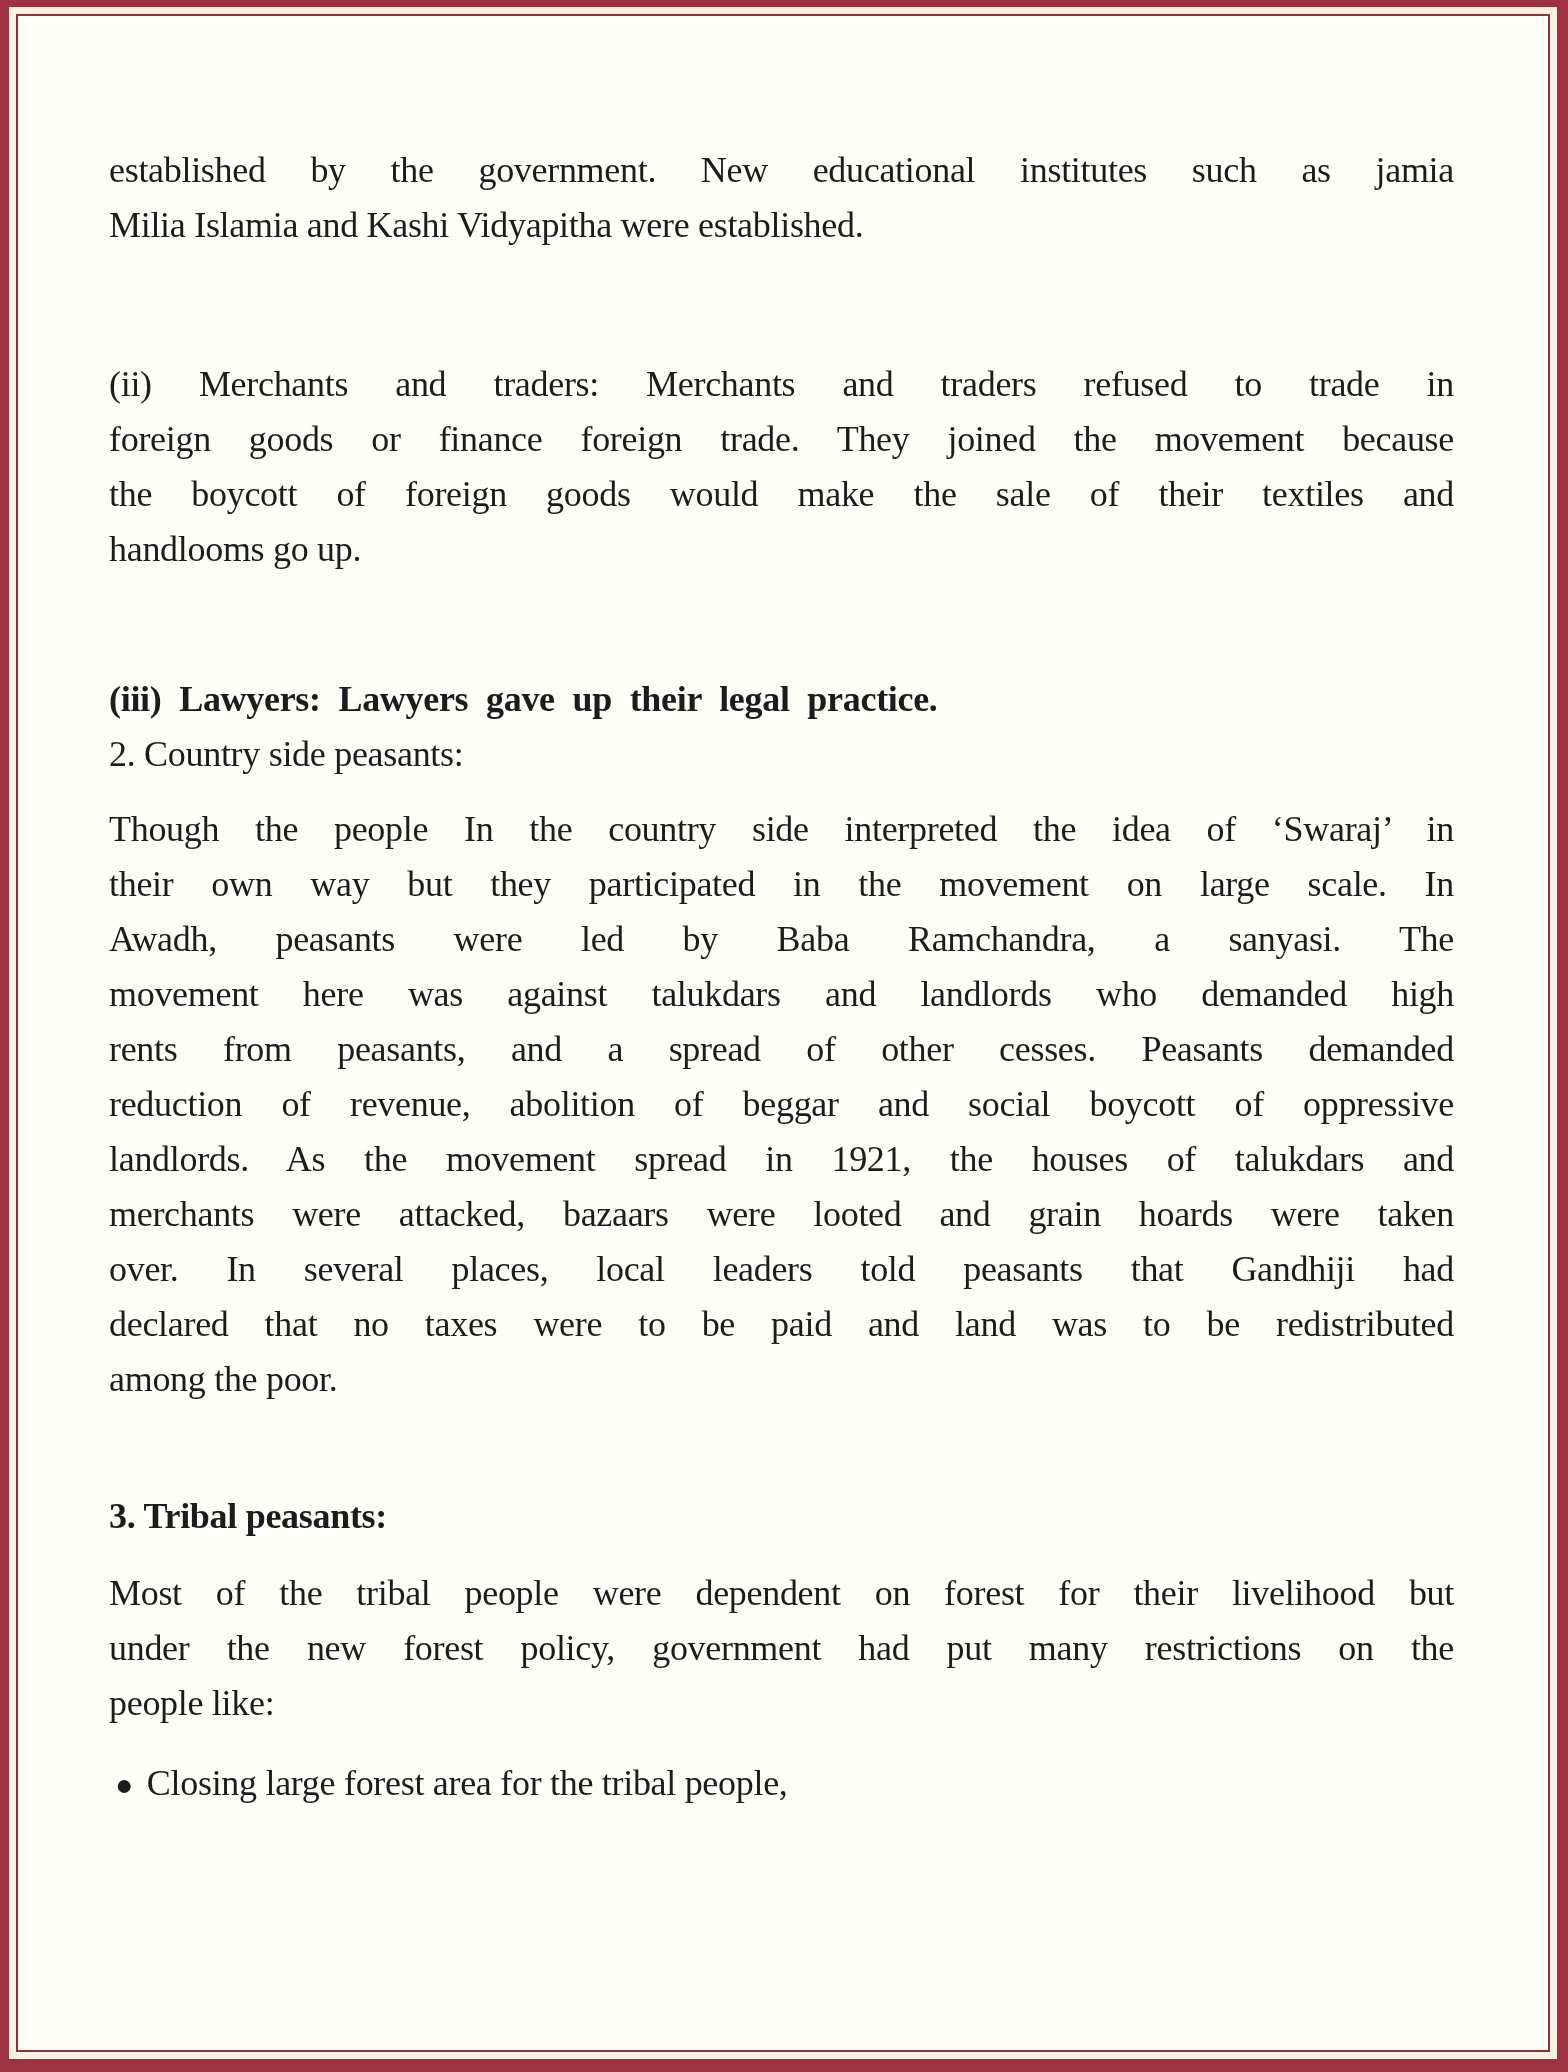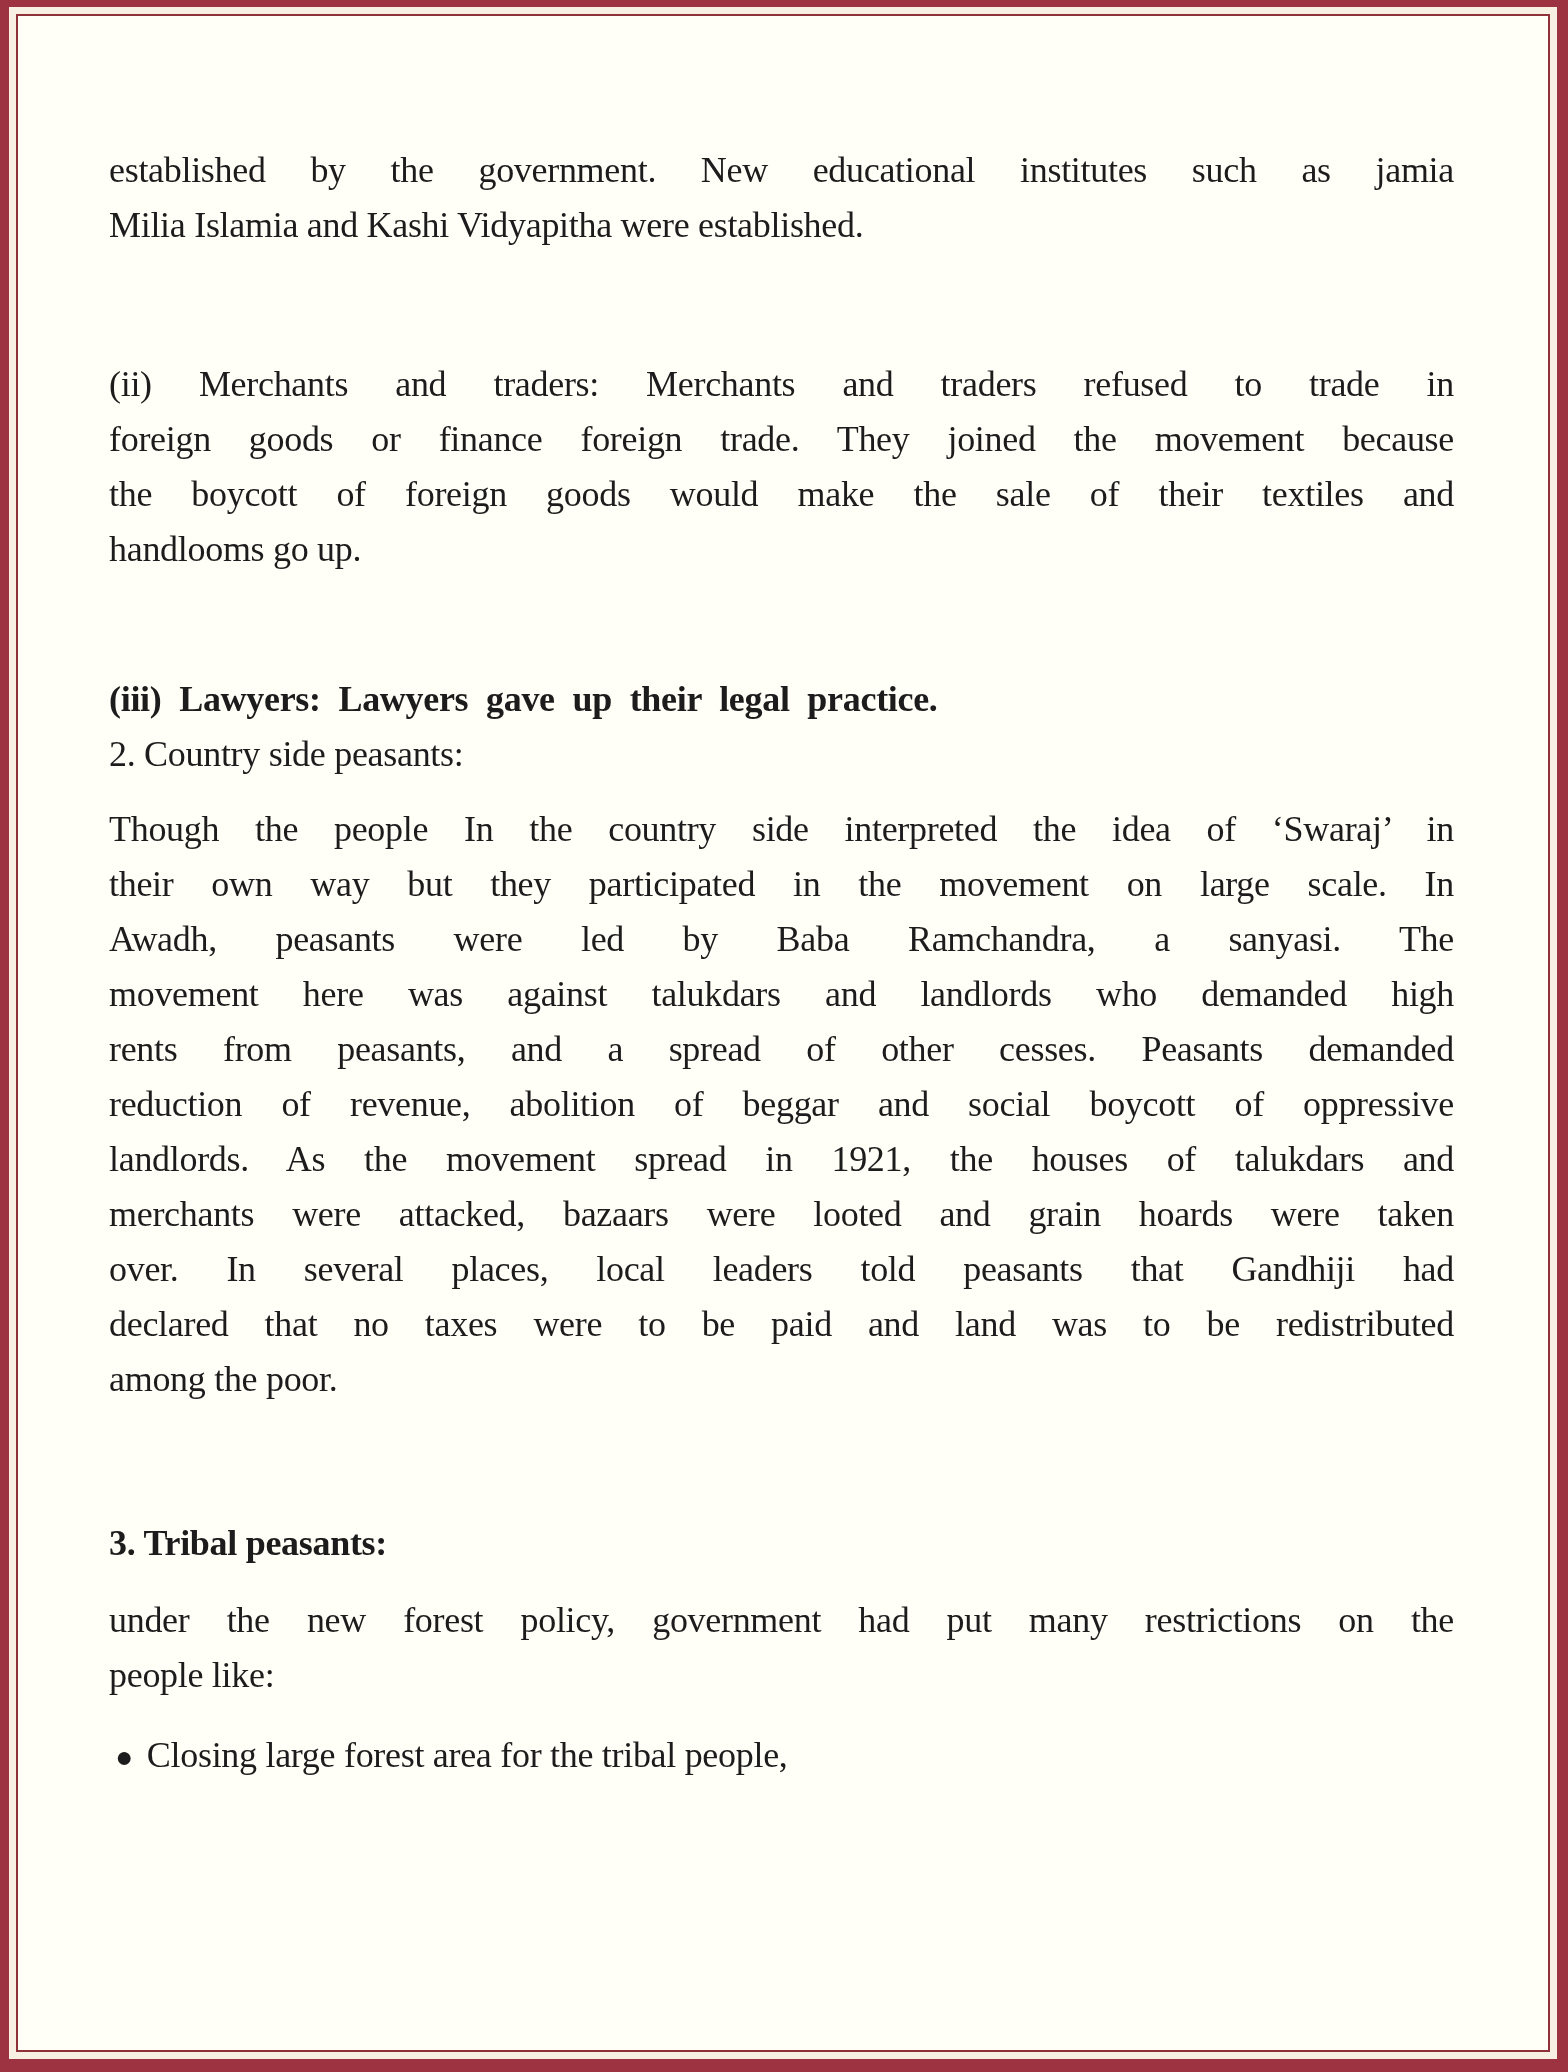--- a/index.html
+++ b/index.html
@@ -40,21 +40,21 @@
     text-align: justify;
     text-align-last: left;
     white-space: normal;
   }
   .ln.j { text-align-last: justify; }
   .para { margin: 0; }
   .gap-p2 { margin-top: 104px; }
   .gap-p3 { margin-top: 95px; font-weight: bold; }
   .gap-h1 { }
   .gap-p4 { margin-top: 20px; }
-  .gap-h2 { margin-top: 109px; }
+  .gap-h2 { margin-top: 82px; }
   .gap-p5 { margin-top: 22px; }
   .gap-bullet { margin-top: 25px; }
   .heading-bold { font-weight: bold; }
   .spread { word-spacing: 9px; }
   .bullet-line { display: flex; align-items: baseline; }
   .bullet-marker {
     flex: 0 0 auto;
     margin-left: 6px;
     margin-right: 14px;
     font-size: 30px;
@@ -99,20 +99,21 @@
         <div class="ln j">over. In several places, local leaders told peasants that Gandhiji had</div>
         <div class="ln j">declared that no taxes were to be paid and land was to be redistributed</div>
         <div class="ln">among the poor.</div>
       </div>
 
       <div class="para gap-h2 heading-bold">
         <div class="ln">3. Tribal peasants:</div>
       </div>
 
       <div class="para gap-p5">
+        <div class="ln j">Most of the tribal people were dependent on forest for their livelihood but</div>
         <div class="ln j">under the new forest policy, government had put many restrictions on the</div>
         <div class="ln">people like:</div>
       </div>
 
       <div class="para gap-bullet bullet-line">
         <span class="bullet-marker">●</span>
         <span class="ln">Closing large forest area for the tribal people,</span>
       </div>
 
     </div>

